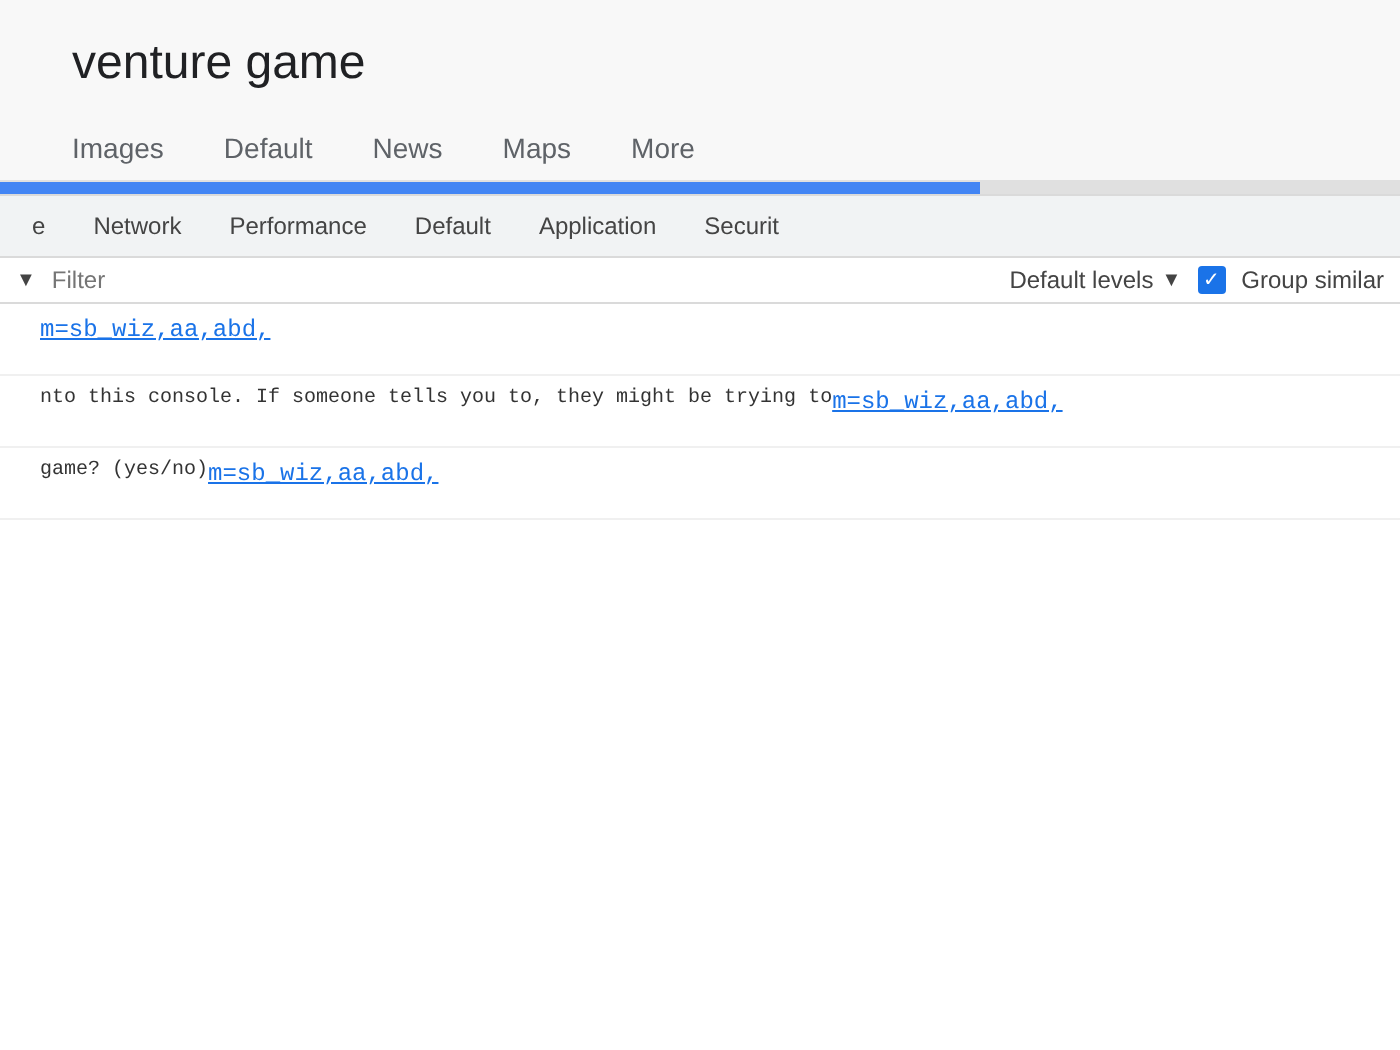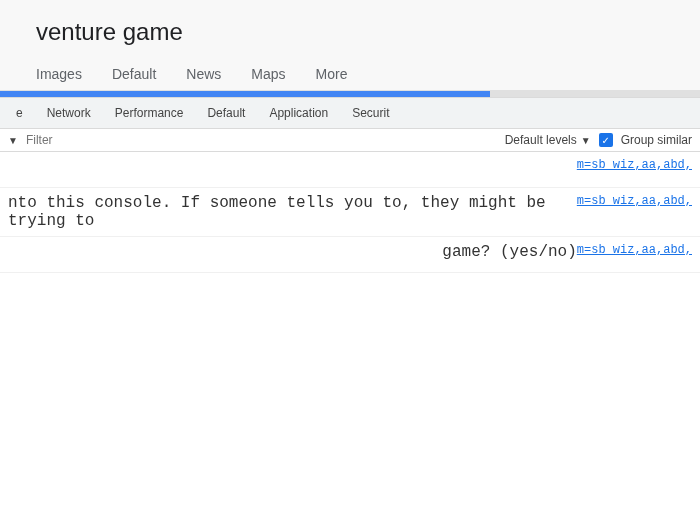--- a/index.html
+++ b/index.html
@@ -149,33 +149,33 @@
     .console-output {
       background: #fff;
       font-family: 'Courier New', monospace;
       font-size: 12px;
       color: #333;
       overflow: hidden;
     }
 
     .console-row {
       display: flex;
-      justify-content: flex-end;
+      justify-content: flex-start;
       align-items: flex-start;
-      padding: 6px 8px;
+      padding: 6px 20px;
       border-bottom: 1px solid #f0f0f0;
       min-height: 36px;
     }
 
     .console-row:nth-child(odd) {
       background: #fff;
     }
 
     .console-text {
-      font-size: 16px;
+      font-size: 10px;
       color: #333;
       font-family: 'Courier New', monospace;
     }
 
     .console-link {
       font-size: 12px;
       color: #1a73e8;
       text-decoration: underline;
       font-family: 'Courier New', monospace;
       white-space: nowrap;

